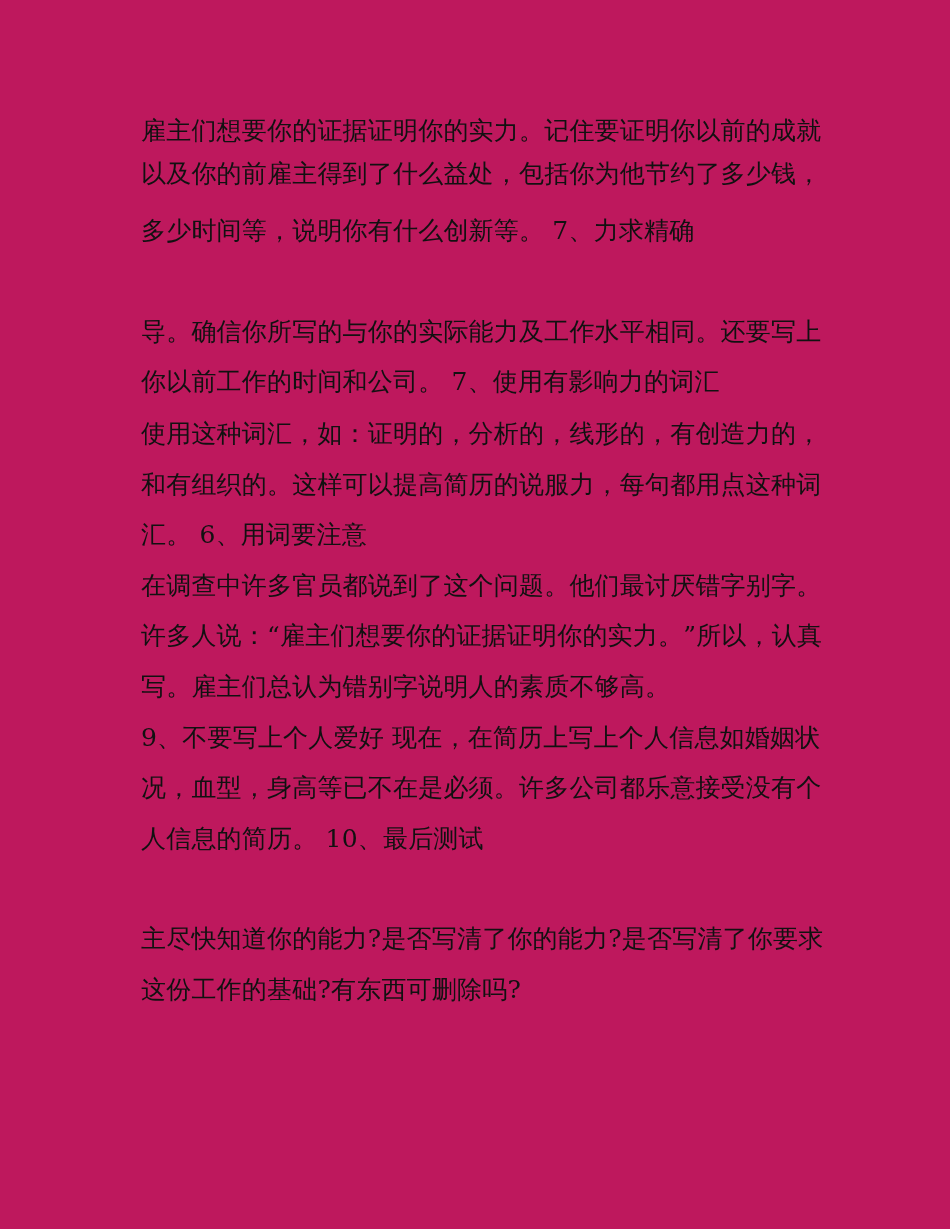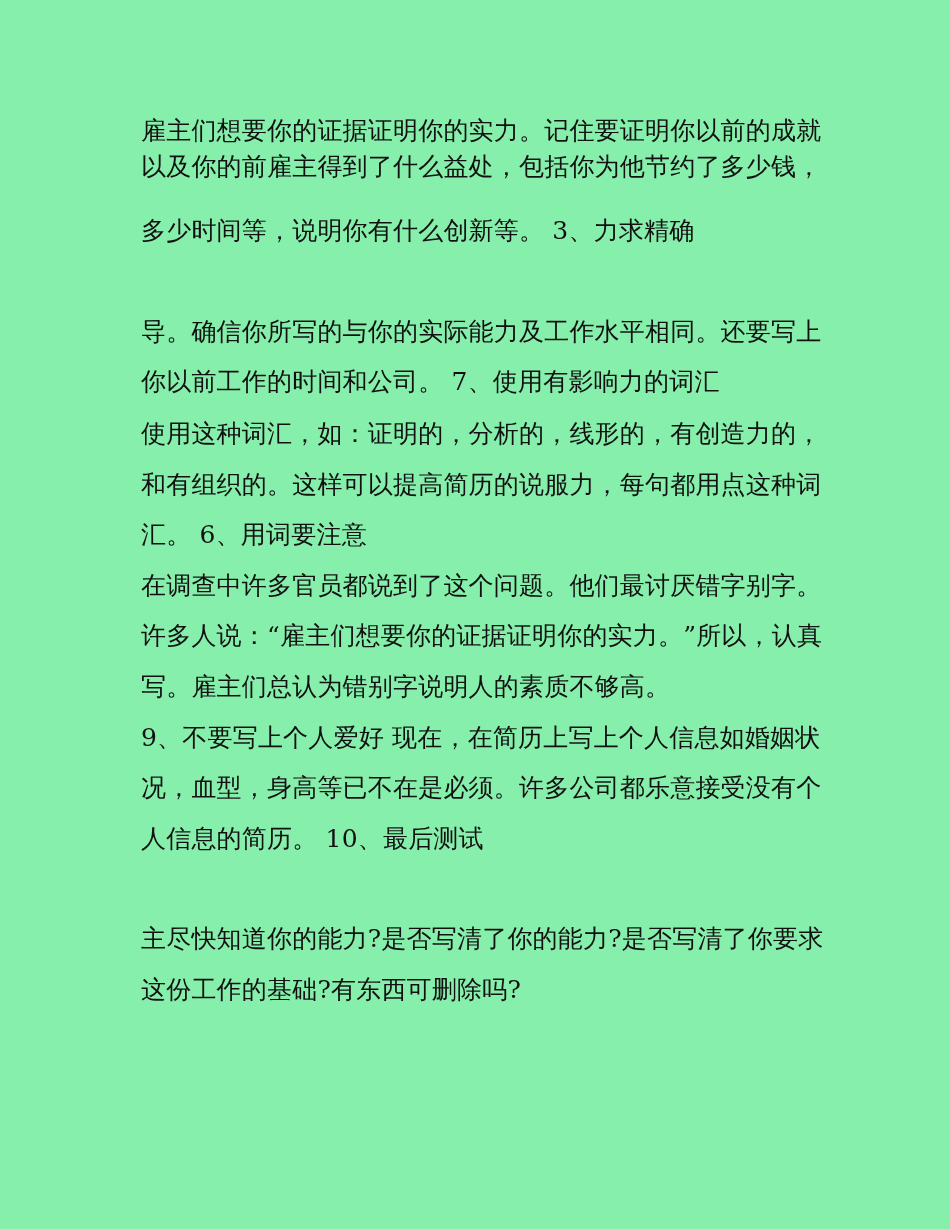--- a/index.html
+++ b/index.html
@@ -1,35 +1,35 @@
 <!DOCTYPE html>
 <html><head>
 <meta charset="utf-8">
 <style>
   html, body { margin: 0; padding: 0; background: #ffffff; }
   body { width: 950px; height: 1229px; position: relative; overflow: hidden; }
-  .page { position: absolute; left: 0; top: 0; width: 950px; height: 1229px; background: #86efac; }
+  .page { position: absolute; left: 0; top: 0; width: 950px; height: 1229px; background: #be185d; }
   .line {
     position: absolute;
     left: 141px;
     font-family: "DejaVu Serif", "Liberation Serif", serif;
     font-size: 25px;
     line-height: 30px;
     color: #111111;
     white-space: nowrap;
     letter-spacing: 0.2px;
   }
 </style>
 </head>
 <body>
 
 <div class="page">
   <div class="line" style="top:116px">雇主们想要你的证据证明你的实力。记住要证明你以前的成就</div>
-  <div class="line" style="top:152px">以及你的前雇主得到了什么益处，包括你为他节约了多少钱，</div>
-  <div class="line" style="top:216px">多少时间等，说明你有什么创新等。 3、力求精确</div>
+  <div class="line" style="top:159px">以及你的前雇主得到了什么益处，包括你为他节约了多少钱，</div>
+  <div class="line" style="top:216px">多少时间等，说明你有什么创新等。 7、力求精确</div>
   <div class="line" style="top:317px">导。确信你所写的与你的实际能力及工作水平相同。还要写上</div>
   <div class="line" style="top:367px">你以前工作的时间和公司。 7、使用有影响力的词汇</div>
   <div class="line" style="top:419px">使用这种词汇，如：证明的，分析的，线形的，有创造力的，</div>
   <div class="line" style="top:470px">和有组织的。这样可以提高简历的说服力，每句都用点这种词</div>
   <div class="line" style="top:520px">汇。 6、用词要注意</div>
   <div class="line" style="top:571px">在调查中许多官员都说到了这个问题。他们最讨厌错字别字。</div>
   <div class="line" style="top:621px">许多人说：“雇主们想要你的证据证明你的实力。”所以，认真</div>
   <div class="line" style="top:672px">写。雇主们总认为错别字说明人的素质不够高。</div>
   <div class="line" style="top:723px">9、不要写上个人爱好 现在，在简历上写上个人信息如婚姻状</div>
   <div class="line" style="top:773px">况，血型，身高等已不在是必须。许多公司都乐意接受没有个</div>

